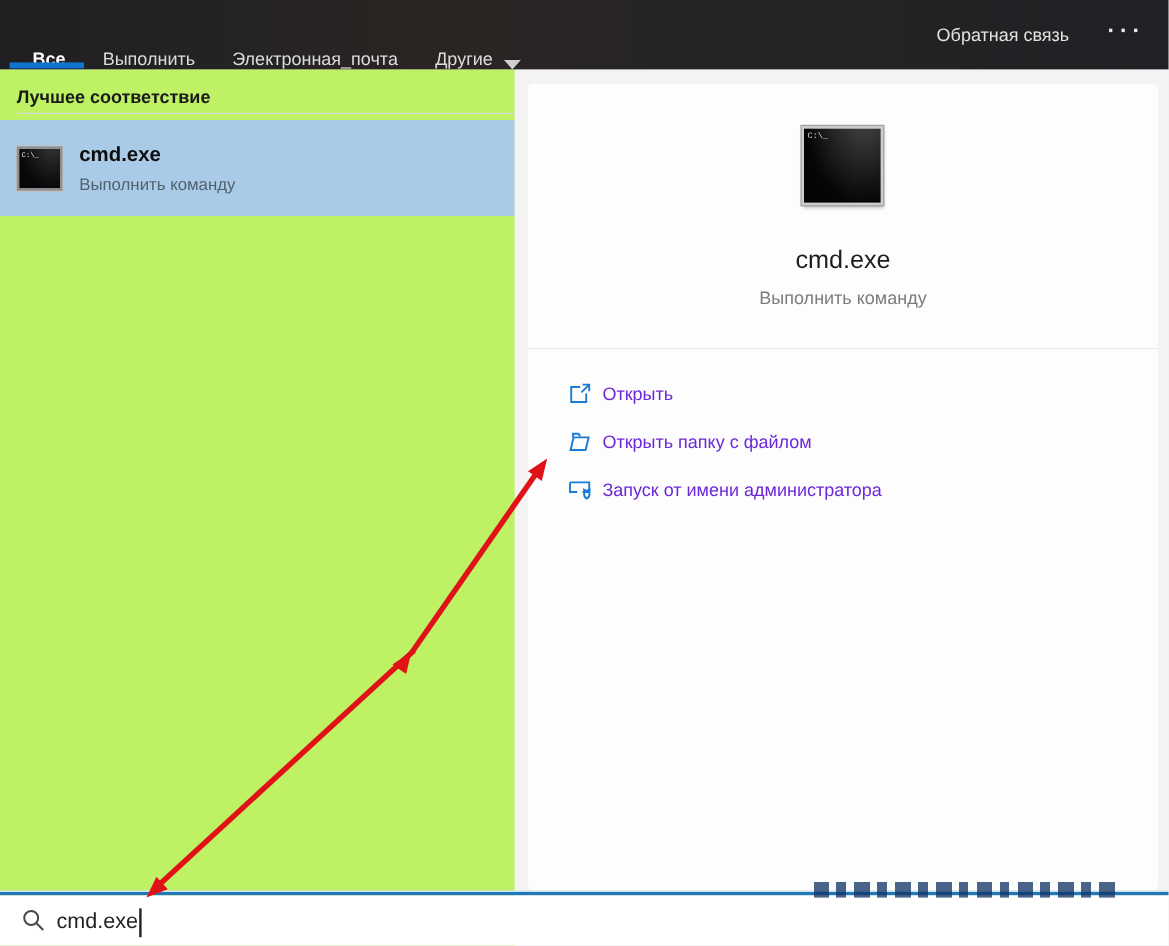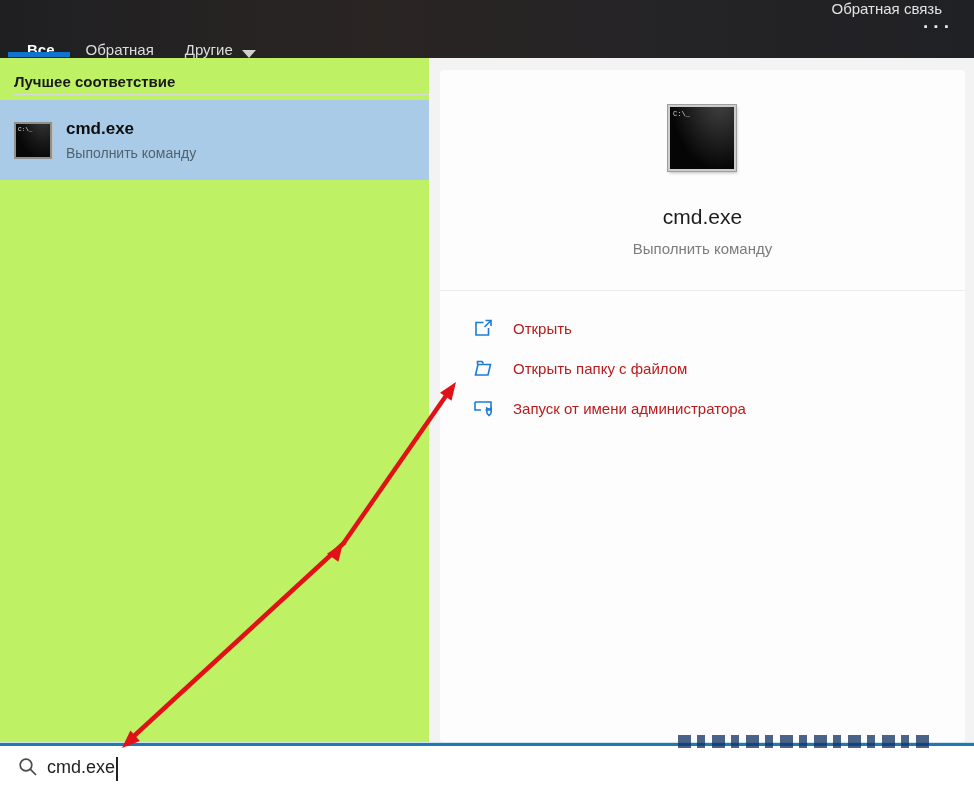--- a/index.html
+++ b/index.html
@@ -11,21 +11,21 @@
   .navbar { position:absolute; left:0; top:0; width:974px; height:58px;
     background:linear-gradient(90deg,#1f1f22 0%,#2a2523 38%,#242326 70%,#202124 100%);
     display:flex; align-items:stretch; padding-left:27px; }
   .tab { position:relative; display:flex; align-items:flex-end; height:58px;
     margin-right:31px; color:#dcdcdc; font-size:15px; cursor:default; white-space:nowrap; }
   .tab.active { color:#ffffff; font-weight:bold; }
   .tab.active::after { content:""; position:absolute; left:-19px; bottom:1px;
     width:62px; height:5px; background:#0f74cf; }
   .tab .tri { width:0; height:0; margin-left:9px; border-left:7px solid transparent;
     border-right:7px solid transparent; border-top:8px solid #cfcfcf; }
-  .nav-right { margin-left:auto; display:flex; align-items:flex-end;flex-direction:column; }
+  .nav-right { margin-left:auto; display:flex; align-items:center; }
   .feedback { color:#e2e2e2; font-size:15px; margin-right:32px; white-space:nowrap; }
   .dots { color:#e8e8e8; font-size:19px; font-weight:bold; letter-spacing:4px; margin-right:20px; line-height:1; padding-bottom:6px; }
 
   
   .left-panel { position:absolute; left:0; top:58px; width:429px; height:740px; background:#bef264; }
   .section-header { position:absolute; left:14px; top:15px; font-size:15px; font-weight:bold; color:#191919; }
   .section-divider { position:absolute; left:14px; right:0; top:36px; height:1px; background:#d9d9d9; }
   .best-match { position:absolute; left:0; top:42px; width:429px; height:80px; background:#aacbe8;
     display:flex; align-items:center; cursor:default; }
   .bm-icon { position:relative; width:38px; height:37px; margin-left:14px; flex:0 0 auto;
@@ -46,21 +46,21 @@
   .big-icon .cmdtxt { position:absolute; left:3px; top:3px; font-family:"Liberation Mono","DejaVu Sans Mono",monospace;
     font-size:7px; color:#dddddd; }
   .card-title { position:absolute; left:0; top:135px; width:525px; text-align:center;
     font-size:21px; color:#1c1c1c; }
   .card-sub { position:absolute; left:0; top:170px; width:525px; text-align:center;
     font-size:15px; color:#7c7c7c; }
   .card-divider { position:absolute; left:0; top:220px; width:525px; height:1px; background:#ececec; }
   .actions { position:absolute; left:0; top:238px; width:525px; }
   .action-row { display:flex; align-items:center; height:40px; padding-left:32px; cursor:default; }
   .action-icon { width:22px; height:22px; flex:0 0 auto; display:flex; align-items:center; justify-content:center; }
-  .action-label { margin-left:19px; font-size:15px; color:#b91c1c; white-space:nowrap; }
+  .action-label { margin-left:8px; font-size:15px; color:#6d28d9; white-space:nowrap; }
 
   
   .accent-line { position:absolute; left:0; top:742px; width:974px; height:4px;
     background:linear-gradient(180deg,#cfe3f1 0 1px,#2278b5 1px 4px); z-index:4; }
   .watermark { position:absolute; left:678px; top:735px; width:256px; height:13px; z-index:5; opacity:.9;
     background:repeating-linear-gradient(90deg, rgba(18,52,102,.85) 0 13px, rgba(18,52,102,0) 13px 19px,
       rgba(18,52,102,.85) 19px 27px, rgba(18,52,102,0) 27px 34px); }
   .search-bar { position:absolute; left:0; top:746px; width:974px; height:42px; background:#ffffff;
     display:flex; align-items:center; }
   .search-icon-wrap { margin-left:17px; width:22px; height:22px; }
@@ -74,21 +74,24 @@
 </head>
 <body>
 
 <div class="stage">
 
   <div class="navbar">
     <div class="tab active">
       <span>Все</span>
     </div>
     <div class="tab">
-      <span>Обратная</span>
+      <span>Выполнить</span>
+    </div>
+    <div class="tab">
+      <span>Электронная_почта</span>
     </div>
     <div class="tab">
       <span>Другие</span>
       <span class="tri"></span>
     </div>
     <div class="nav-right">
       <span class="feedback">Обратная связь</span>
       <span class="dots">···</span>
     </div>
   </div>

